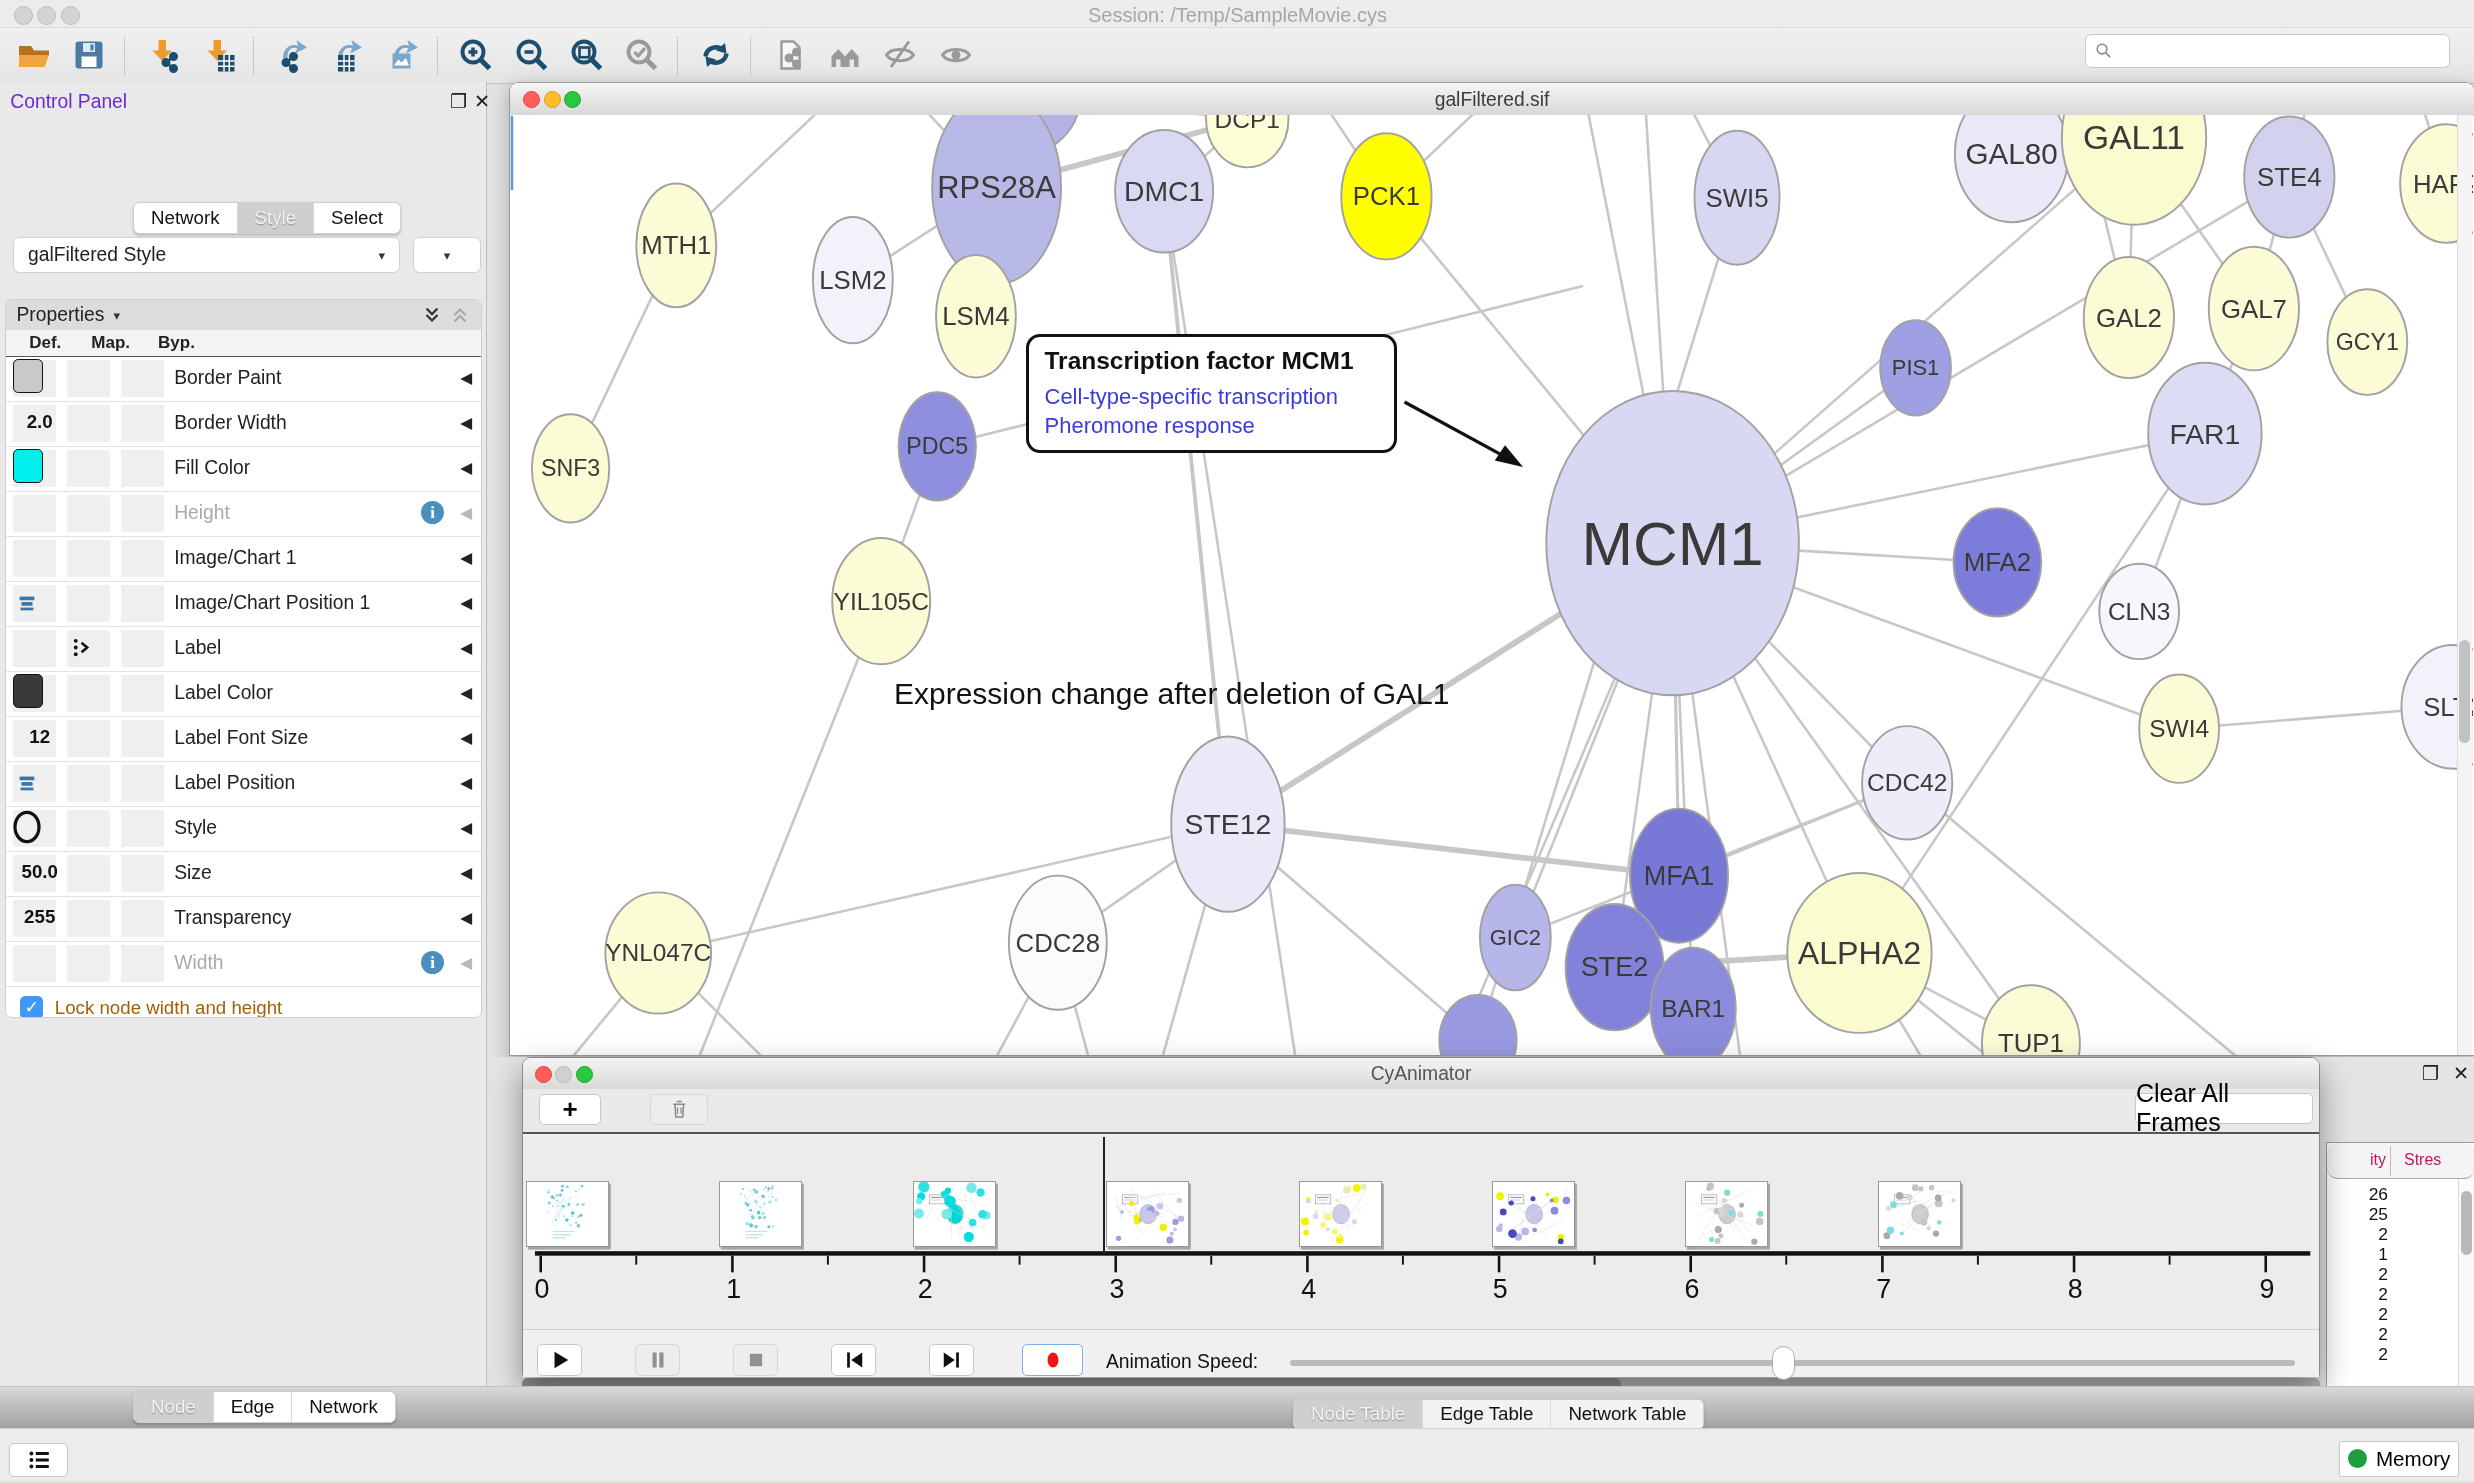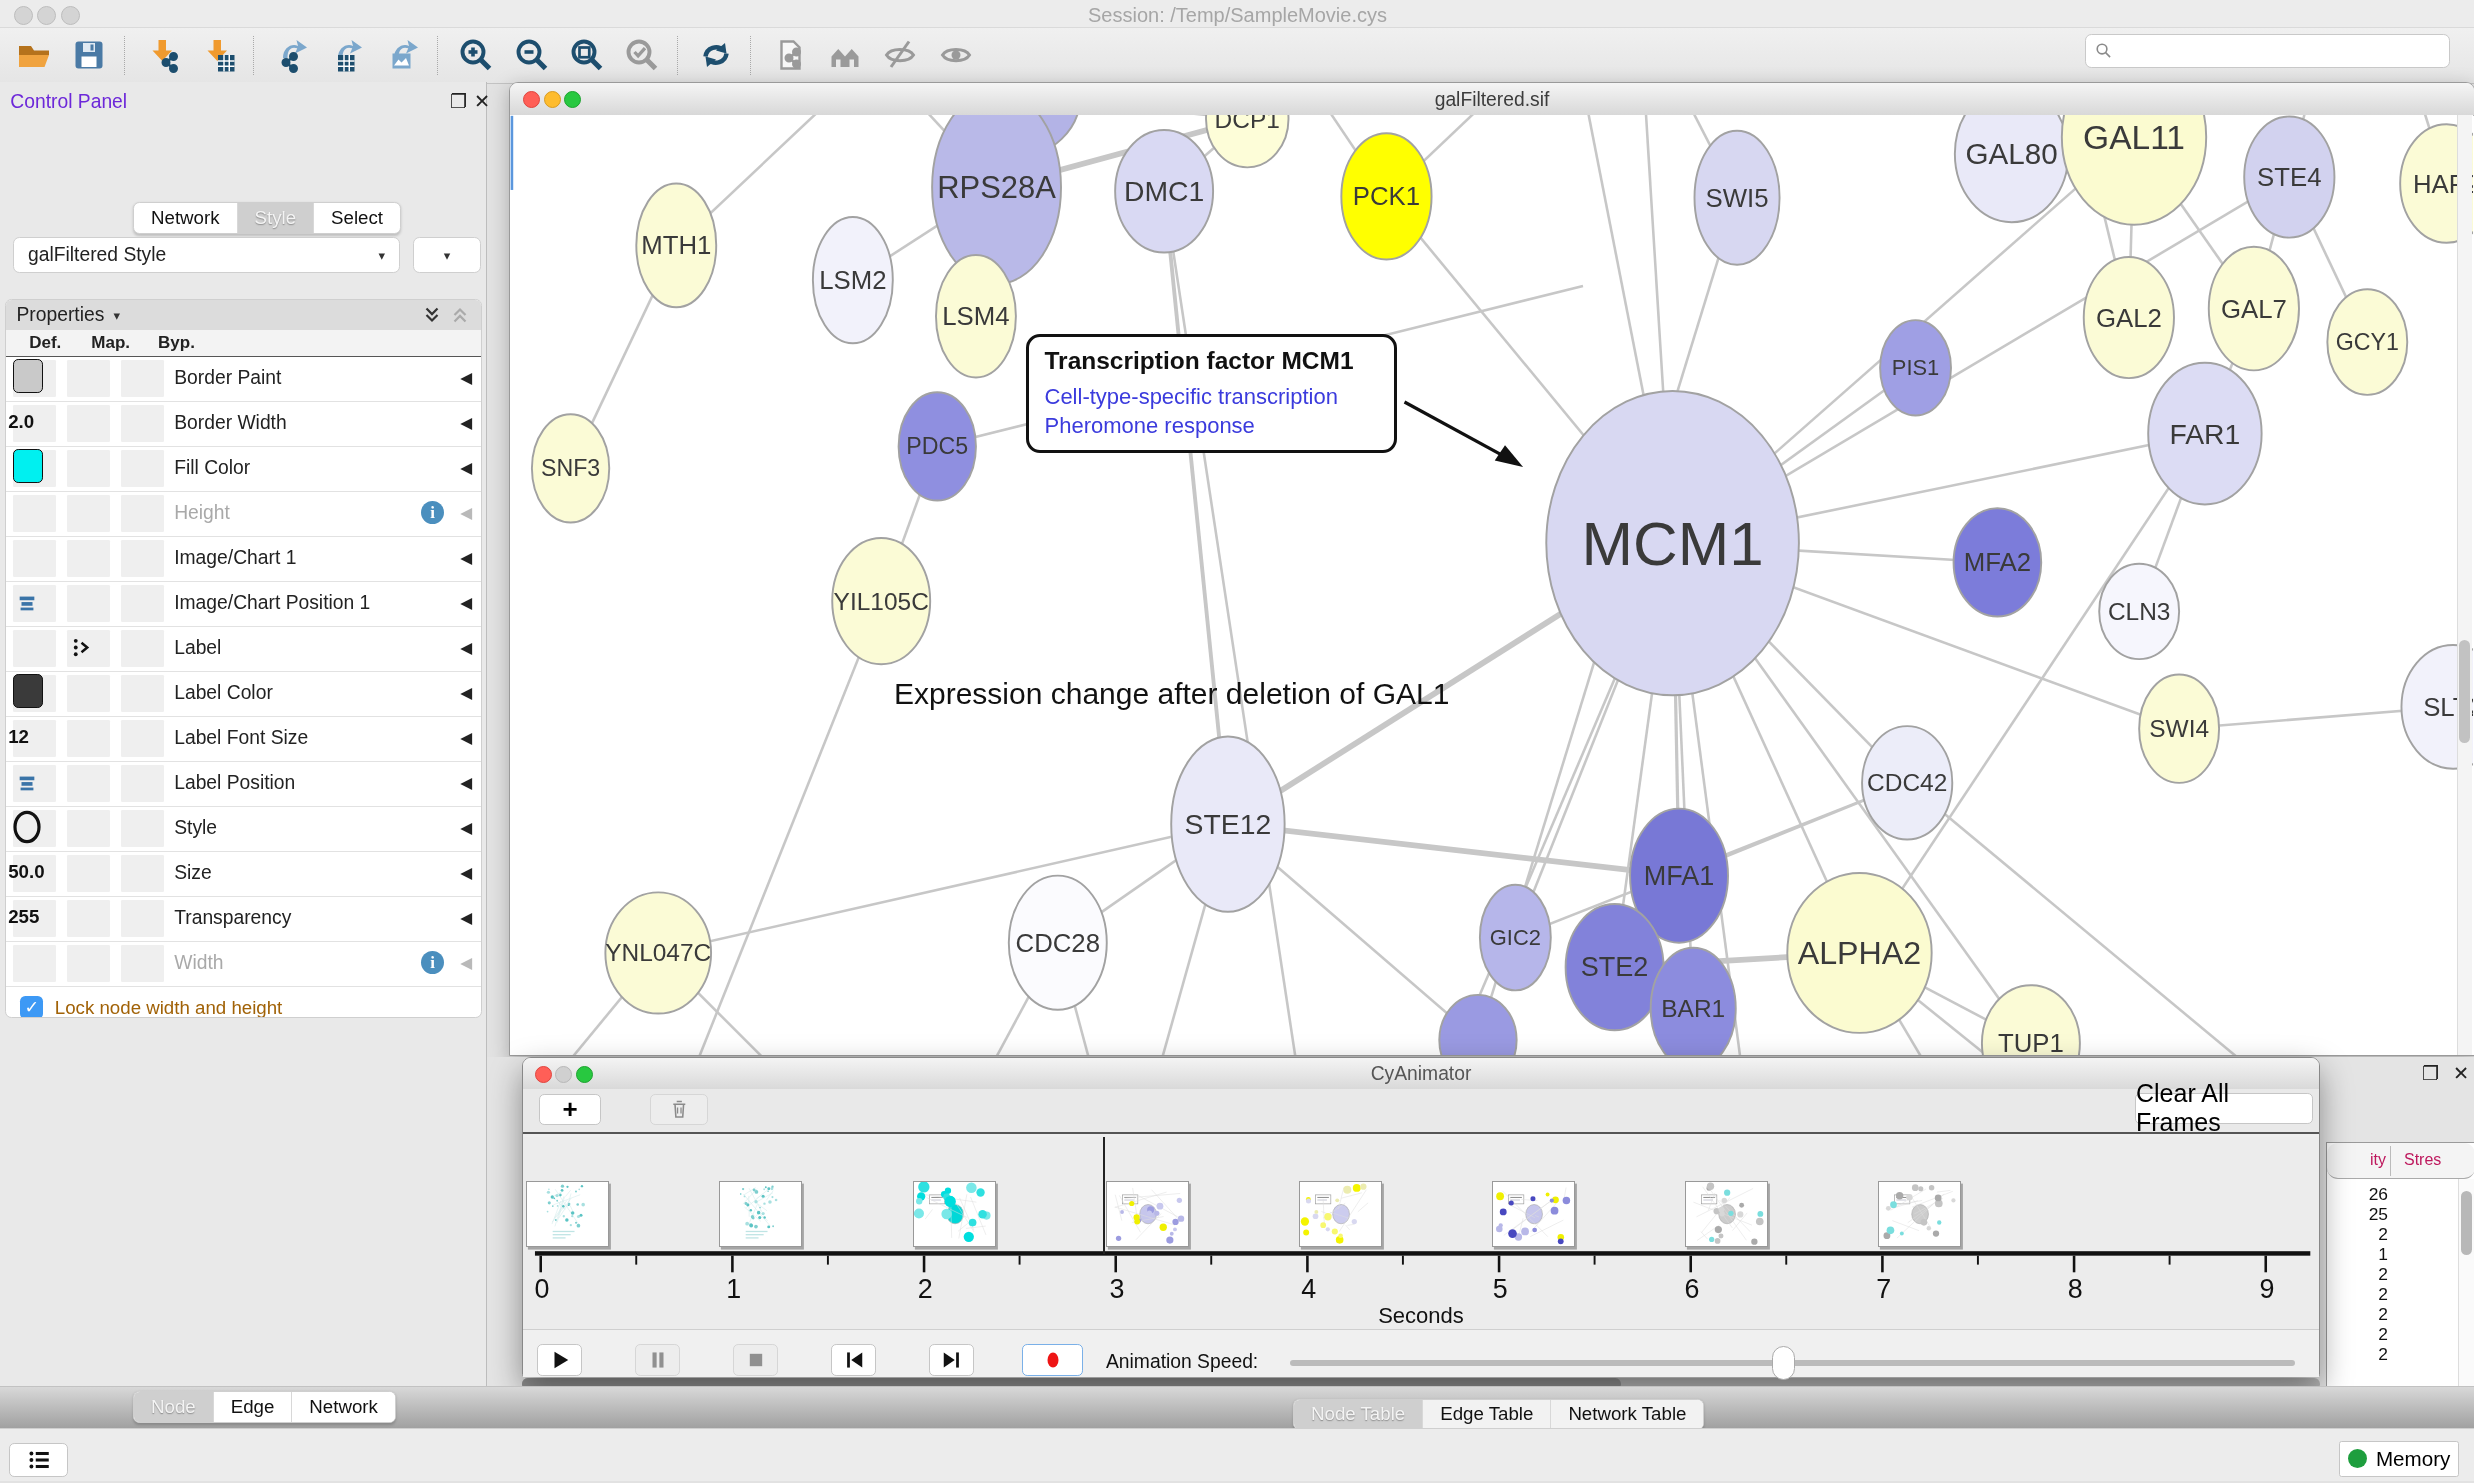--- a/index.html
+++ b/index.html
@@ -42,21 +42,21 @@
               font-size:17px;font-weight:bold;color:#222;}
   .prow{height:44px;border-bottom:0.6px solid #e2e2e2;position:relative;}
   .pcell{position:absolute;top:3.2px;width:43px;height:37px;background:#efefef;border-radius:1.3px;}
   .plabel{position:absolute;left:168px;top:9.7px;font-size:19.3px;color:#222;}
   .plabel.dis{color:#a9a9a9;}
   .parrow{position:absolute;right:9px;top:11.6px;font-size:15.5px;color:#222;}
   .parrow.dis{color:#b9b9b9;}
   .pinfo{position:absolute;right:37px;top:9px;width:23px;height:23px;border-radius:50%;background:#4b8fbe;color:#fff;
          font-size:17px;font-weight:bold;text-align:center;line-height:23px;font-family:"Liberation Serif",serif;}
   .swatch{position:absolute;left:6.4px;top:1.9px;width:30px;height:34px;border:1.9px solid #111;border-radius:5.2px;box-sizing:border-box;}
-  .defnum{position:absolute;left:2px;top:9px;width:43px;font-size:18.7px;font-weight:bold;color:#111;}
+  .defnum{position:absolute;left:12px;top:9px;width:43px;text-align:center;font-size:18.7px;font-weight:bold;color:#111;}
   .lockrow{height:41px;display:flex;align-items:center;padding-left:14px;}
   .chk{width:23px;height:23px;border-radius:5.2px;background:#3d99f5;color:#fff;font-size:17.4px;text-align:center;line-height:23px;margin-right:11.6px;}
   .locklbl{font-size:18.7px;color:#a16207;}
 
   
   .netwin{left:509px;top:82px;width:1966px;height:974px;background:#fff;border:1.3px solid #9a9a9a;
           border-radius:9px 9px 0 0;box-sizing:border-box;box-shadow:0 5.2px 19.3px rgba(0,0,0,.25);}
   .ntitle{height:32px;background:linear-gradient(#f5f5f5,#d8d8d8);border-bottom:0.6px solid #b5b5b5;border-radius:7.7px 7.7px 0 0;position:relative;}
   .ntitle .t{position:absolute;left:0;top:5.8px;width:100%;text-align:center;font-size:19.3px;color:#3c3c3c;}
   .tl.red{background:#ff5f57;border:0.6px solid #e0443e;}
@@ -1063,21 +1063,20 @@
           <rect x="2112.9" y="12" width="4" height="26" fill="#111"></rect>
           <rect x="2262.75" y="12" width="3" height="14" fill="#111"></rect>
           <text x="2116.9" y="78" font-size="42" fill="#111" text-anchor="middle">7</text>
           <rect x="2412.6" y="12" width="4" height="26" fill="#111"></rect>
           <rect x="2562.45" y="12" width="3" height="14" fill="#111"></rect>
           <text x="2416.6" y="78" font-size="42" fill="#111" text-anchor="middle">8</text>
           <rect x="2712.2999999999997" y="12" width="4" height="26" fill="#111"></rect>
           <text x="2716.2999999999997" y="78" font-size="42" fill="#111" text-anchor="middle">9</text>
         </svg>
       <div class="playhead"></div>
-      <div class="seconds">Seconds</div>
     </div>
     <div class="cyctrl">
       <div class="pbtn btn" style="left:14px">
           <svg width="22" height="22" viewBox="0 0 32 32">
             <polygon points="8,4 8,28 28,16" fill="#111"></polygon>
           </svg>
         </div>
       <div class="pbtn btn ghost" style="left:112px">
           <svg width="22" height="22" viewBox="0 0 32 32">
             <rect x="8" y="5" width="6" height="22" fill="#909090"></rect>

